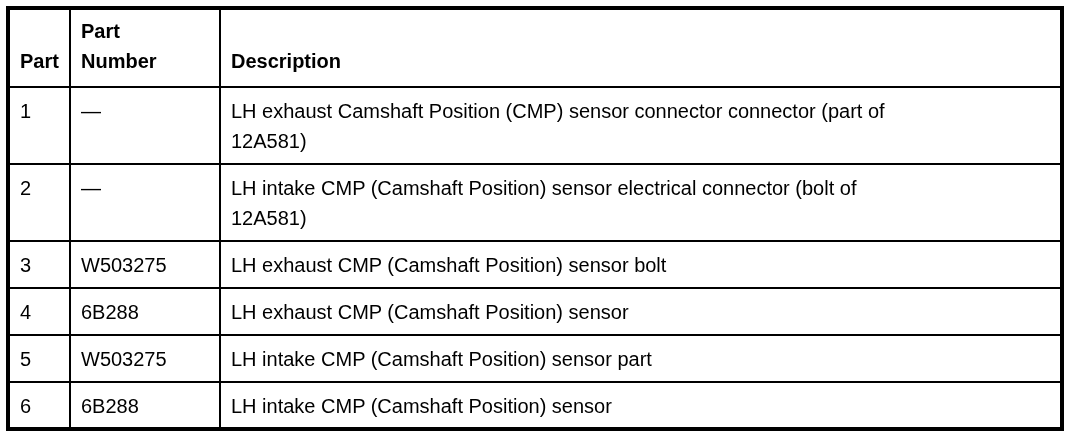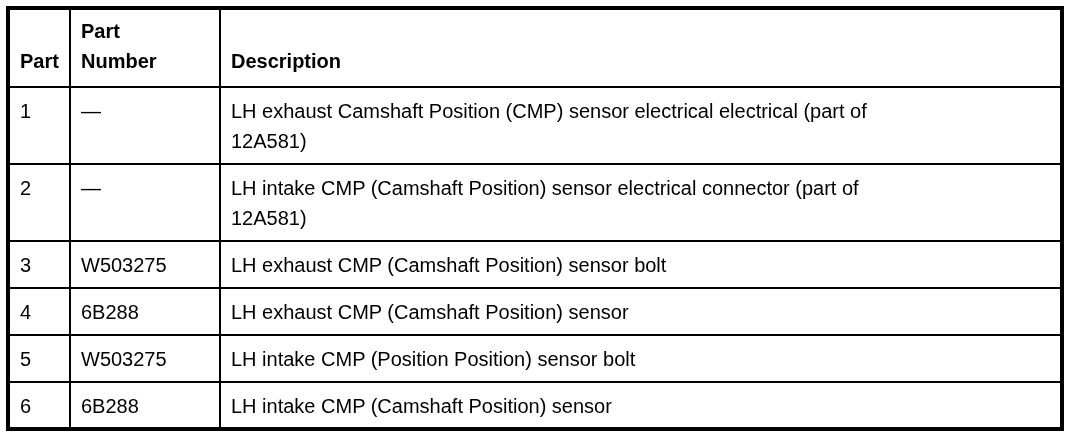--- a/index.html
+++ b/index.html
@@ -69,43 +69,43 @@
     <tbody>
         <tr class="head-row">
       <th>Part</th>
       <th>Part
 Number</th>
       <th>Description</th>
     </tr>
     <tr class="row-tall">
       <td>1</td>
       <td>—</td>
-      <td>LH exhaust Camshaft Position (CMP) sensor electrical electrical (part of
+      <td>LH exhaust Camshaft Position (CMP) sensor connector connector (part of
 12A581)</td>
     </tr>
     <tr class="row-tall">
       <td>2</td>
       <td>—</td>
-      <td>LH intake CMP (Camshaft Position) sensor electrical connector (part of
+      <td>LH intake CMP (Camshaft Position) sensor electrical connector (bolt of
 12A581)</td>
     </tr>
     <tr class="row-short">
       <td>3</td>
       <td>W503275</td>
       <td>LH exhaust CMP (Camshaft Position) sensor bolt</td>
     </tr>
     <tr class="row-short">
       <td>4</td>
       <td>6B288</td>
       <td>LH exhaust CMP (Camshaft Position) sensor</td>
     </tr>
     <tr class="row-short">
       <td>5</td>
       <td>W503275</td>
-      <td>LH intake CMP (Position Position) sensor bolt</td>
+      <td>LH intake CMP (Camshaft Position) sensor part</td>
     </tr>
     <tr class="row-short">
       <td>6</td>
       <td>6B288</td>
       <td>LH intake CMP (Camshaft Position) sensor</td>
     </tr>
   </tbody>
     </table>
 </div>
 

